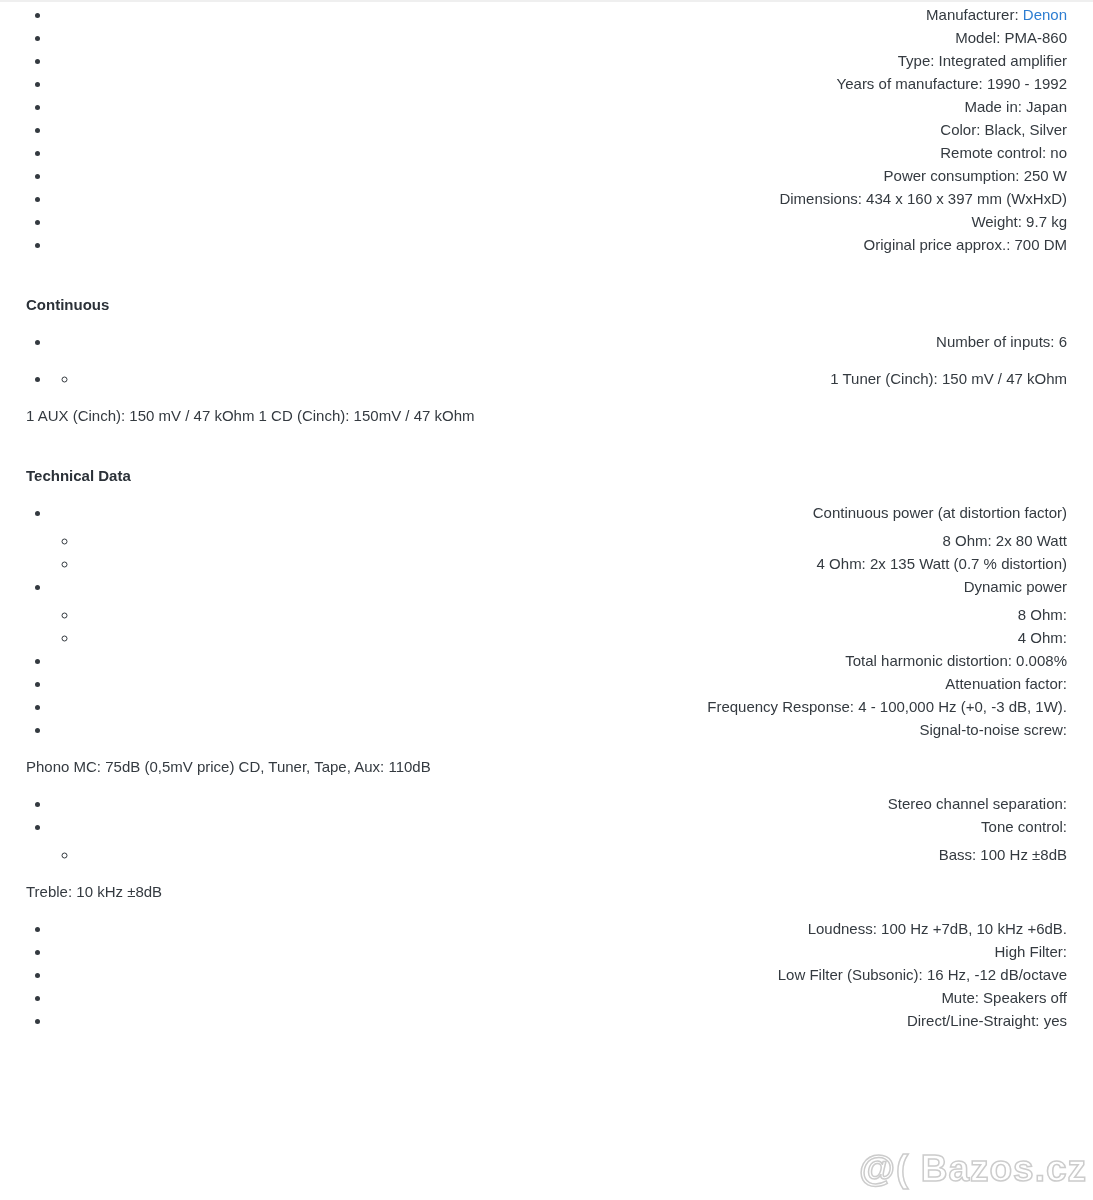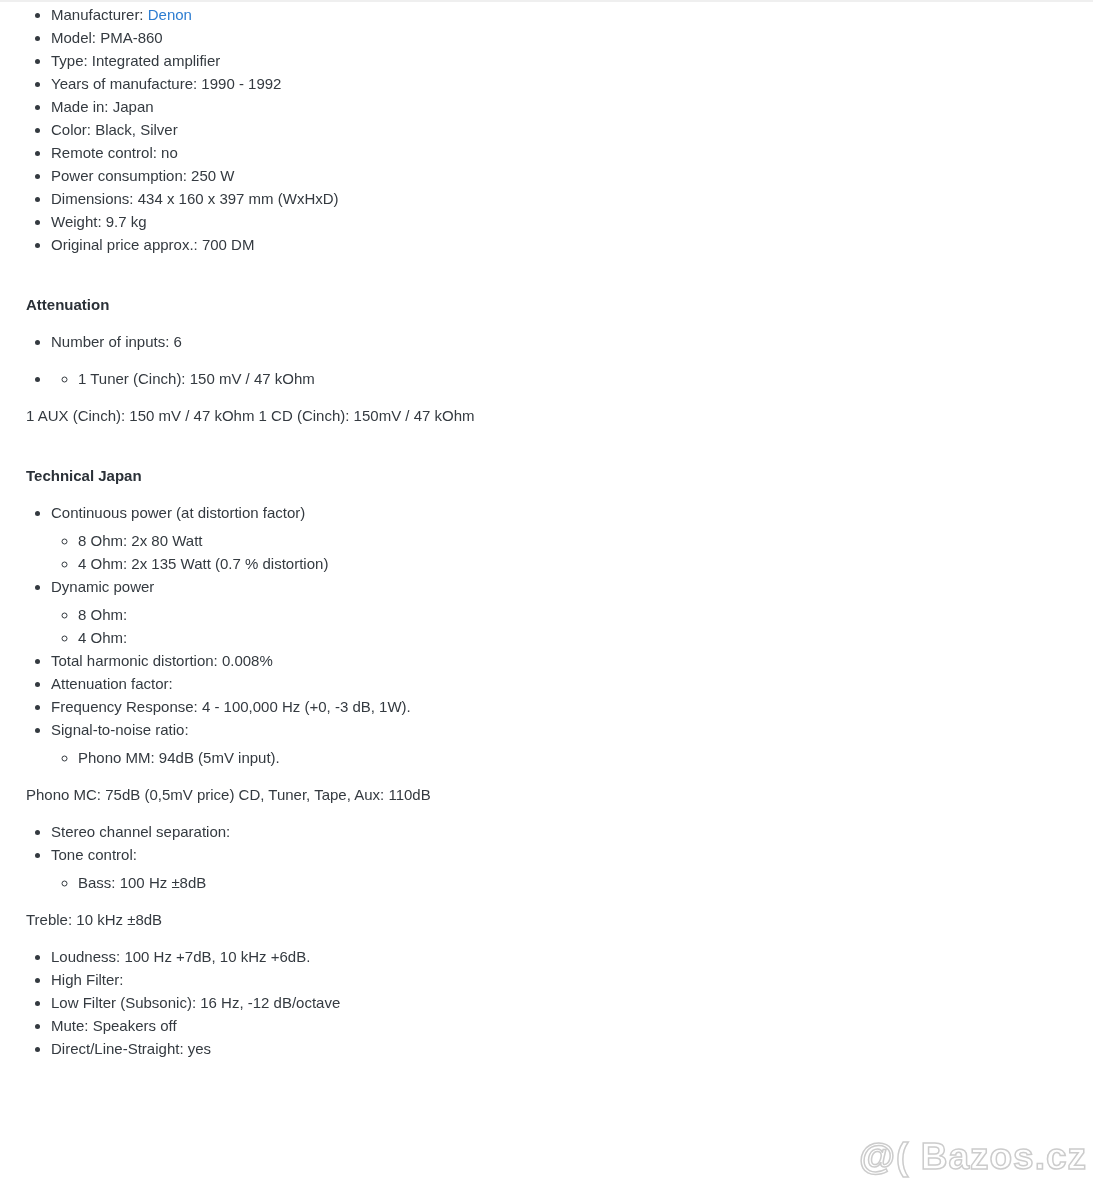--- a/index.html
+++ b/index.html
@@ -22,20 +22,21 @@
     padding: 1px 26px 0 26px;
   }
   p {
     margin: 14px 0;
     line-height: 23px;
   }
   ul {
     margin: 14px 0;
     padding-left: 25px;
     list-style: disc outside;
+    text-align: right;
   }
   li {
     line-height: 23px;
   }
   ul ul {
     margin: 5px 0 0 0;
     padding-left: 27px;
     list-style: circle outside;
   }
   li.nested-only > ul {
@@ -51,21 +52,21 @@
     margin: 37px 0 14px 0;
   }
   a.link {
     color: #2d7dd1;
     text-decoration: none;
     cursor: pointer;
   }
   .watermark {
     position: absolute;
     right: 6px;
-    bottom: 22px;
+    bottom: 10px;
     font-size: 37px;
     font-weight: bold;
     letter-spacing: 1px;
     color: #ffffff;
     -webkit-text-stroke: 1.5px #cccccc;
     white-space: nowrap;
   }
 </style>
 </head>
 <body>
@@ -81,60 +82,57 @@
     <li>Years of manufacture: 1990 - 1992</li>
     <li>Made in: Japan</li>
     <li>Color: Black, Silver</li>
     <li>Remote control: no</li>
     <li>Power consumption: 250 W</li>
     <li>Dimensions: 434 x 160 x 397 mm (WxHxD)</li>
     <li>Weight: 9.7 kg</li>
     <li>Original price approx.: 700 DM</li>
   </ul>
 
-  <div class="section-heading">Attenuation</div>
+  <div class="section-heading">Continuous</div>
 
   <ul>
     <li>Number of inputs: 6</li>
   </ul>
 
 
   <ul>
     <li class="nested-only">
       <ul>
         <li>1 Tuner (Cinch): 150 mV / 47 kOhm</li>
       </ul>
     </li>
   </ul>
 
   <p>1 AUX (Cinch): 150 mV / 47 kOhm 1 CD (Cinch): 150mV / 47 kOhm</p>
 
 
-  <div class="section-heading">Technical Japan</div>
+  <div class="section-heading">Technical Data</div>
 
   <ul>
     <li><span>Continuous power (at distortion factor)</span>
       <ul>
         <li>8 Ohm: 2x 80 Watt</li>
         <li>4 Ohm: 2x 135 Watt (0.7 % distortion)</li>
       </ul>
     </li>
     <li><span>Dynamic power</span>
       <ul>
         <li>8 Ohm:</li>
         <li>4 Ohm:</li>
       </ul>
     </li>
     <li>Total harmonic distortion: 0.008%</li>
     <li>Attenuation factor:</li>
     <li>Frequency Response: 4 - 100,000 Hz (+0, -3 dB, 1W).</li>
-    <li><span>Signal-to-noise ratio:</span>
-      <ul>
-        <li>Phono MM: 94dB (5mV input).</li>
-      </ul>
+    <li><span>Signal-to-noise screw:</span>
     </li>
   </ul>
 
   <p>Phono MC: 75dB (0,5mV price) CD, Tuner, Tape, Aux: 110dB</p>
 
   <ul>
     <li>Stereo channel separation:</li>
     <li><span>Tone control:</span>
       <ul>
         <li>Bass: 100 Hz ±8dB</li>

